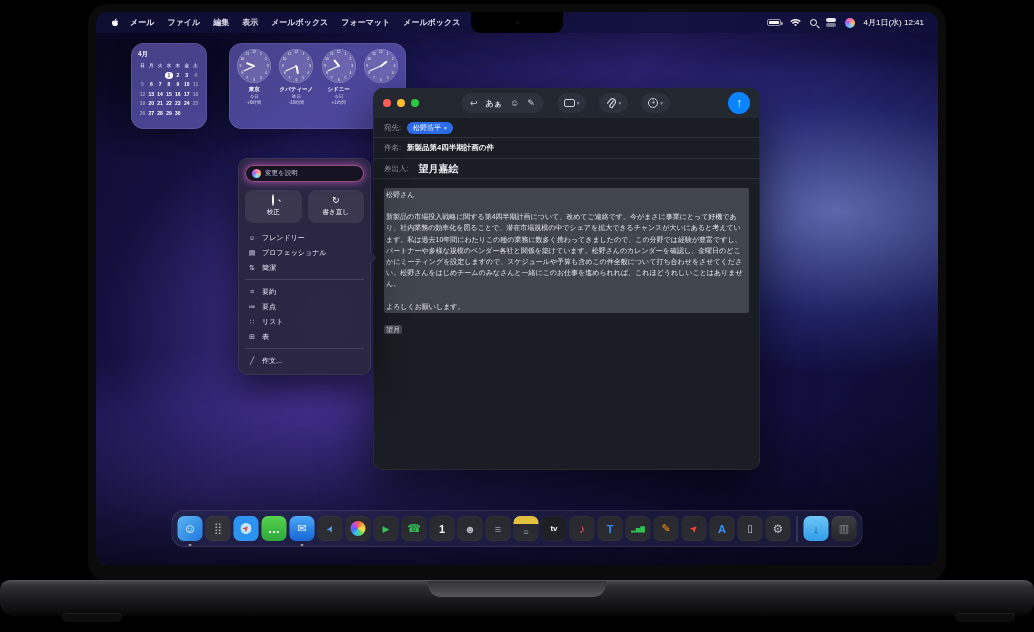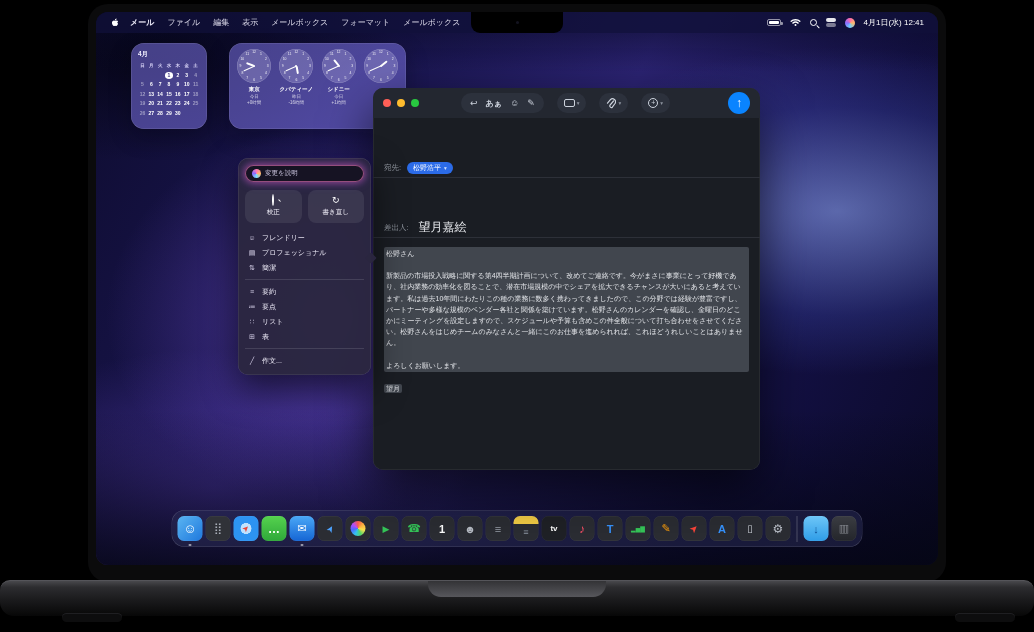--- a/index.html
+++ b/index.html
@@ -32,21 +32,21 @@
       linear-gradient(115deg,#0e0c30 0%,#1a1650 30%,#2b2372 52%,#141145 76%,#0a0926 100%); }
   .wallpaper::after { content:""; position:absolute; inset:0;
       background:linear-gradient(180deg, rgba(10,10,40,.45) 0 22px, transparent 60px, transparent 72%, rgba(4,5,18,.8) 100%); }
 
   
   .menubar { position:absolute; left:0; top:0; width:100%; height:21px; z-index:40;
              display:flex; align-items:center; padding:0 14px;
              background:rgba(16,17,58,.72); color:#eceaf8; font-size:8px; }
   .apple-logo { width:10px; height:11px; margin-right:10px; fill:#fff; flex:0 0 auto; }
   .menu-items { display:flex; gap:13px; align-items:center; }
-  .menu-item { opacity:.92; white-space:nowrap; }
+  .menu-item { opacity:.92; white-space:nowrap;font-weight:bold; }
   .menu-item.active { font-weight:bold; opacity:1; }
   .status { margin-left:auto; display:flex; align-items:center; gap:9px; }
   .batt { width:14px; height:7px; border:1px solid rgba(255,255,255,.55); border-radius:2px; position:relative; }
   .batt::before { content:""; position:absolute; inset:1px; background:#fff; border-radius:1px; }
   .batt::after { content:""; position:absolute; right:-3px; top:1.5px; width:1.5px; height:3px;
                  background:rgba(255,255,255,.55); border-radius:0 1px 1px 0; }
   .wifi-svg { width:11px; height:9px; stroke:#fff; fill:none; stroke-width:1.4; stroke-linecap:round; }
   .mag { width:7px; height:7px; border:1.3px solid #fff; border-radius:50%; position:relative; }
   .mag::after { content:""; position:absolute; left:5.2px; top:5.6px; width:3.5px; height:1.3px;
                 background:#fff; border-radius:1px; transform:rotate(45deg); }
@@ -122,28 +122,28 @@
   .tb-aa { font-size:8px; font-weight:bold; }
   .tb-btn { display:flex; align-items:center; gap:2px; background:#2c313c; height:20px;
             border-radius:11px; padding:0 7px; margin-left:7px; color:#ccd2dc; }
   .chev { font-size:5.5px; color:#8d939e; }
   .tpl-ic { width:11px; height:8px; border:1.2px solid #ccd2dc; border-radius:2px; }
   .clip-svg { width:10px; height:11px; stroke:#ccd2dc; fill:none; stroke-width:1.2; stroke-linecap:round; }
   .ins-ic { width:10px; height:10px; border:1.2px solid #ccd2dc; border-radius:50%;
             font-size:7px; line-height:8px; text-align:center; color:#ccd2dc; }
   .send { margin-left:auto; width:22px; height:22px; border-radius:50%; background:#0a84ff;
           color:#fff; font-size:12px; font-weight:bold; display:flex; align-items:center; justify-content:center; }
-  .field-row { display:flex; align-items:center; padding:0 11px; border-bottom:1px solid #2d3038;margin-top:40px; }
+  .field-row { display:flex; align-items:center; padding:0 11px; border-bottom:1px solid #2d3038; }
   .f-to { height:20px; } .f-cc { height:19px; } .f-subj { height:21px; } .f-from { height:20px; }
   .f-label { font-size:7.5px; color:#8e939c; margin-right:6px; white-space:nowrap; }
   .token { background:#2b6be8; color:#fff; font-size:7px; border-radius:8px; height:12px;
            display:flex; align-items:center; gap:3px; padding:0 6px; }
   .token .chev { color:#cfe0ff; }
   .f-subject { font-size:7.5px; font-weight:bold; color:#f2f3f6; }
-  .f-from-name { font-size:12px; color:#e8eaee; margin-left:4px; }
+  .f-from-name { font-size:10px; color:#e8eaee; margin-left:4px;font-weight:bold; }
   .body { padding:9px 11px; font-size:7px; line-height:1.6; color:#e4e6ea; }
   .sel-block { background:#41464e; border-radius:2px; padding:1px 2px; }
   .blank { height:11px; }
   .sig { background:#41464e; border-radius:2px; padding:1px 2px; }
 
   
   .dock { position:absolute; left:50%; transform:translateX(-50%); bottom:18px; height:37px; z-index:15;
           display:flex; align-items:center; gap:3px; padding:0 6px;
           background:rgba(44,46,88,.5); border-radius:13px;
           box-shadow:inset 0 0 0 .5px rgba(255,255,255,.18); }
@@ -422,20 +422,24 @@
         <span class="send">↑</span>
       </div>
 
       <div class="field-row f-to">
         <span class="f-label">宛先:</span>
         <span class="token">
           <span>松野浩平</span>
           <span class="chev">▾</span>
         </span>
       </div>
+      <div class="field-row f-subj">
+        <span class="f-label">件名:</span>
+        <span class="f-subject">新製品第4四半期計画の件</span>
+      </div>
       <div class="field-row f-from">
         <span class="f-label">差出人:</span>
         <span class="f-from-name">望月嘉絵</span>
       </div>
 
       <div class="body">
         <div class="sel-block">
           <div>松野さん</div>
           <div class="blank"></div>
           <div>新製品の市場投入戦略に関する第4四半期計画について、改めてご連絡です。今がまさに事業にとって好機であり、社内業務の効率化を図ることで、潜在市場規模の中でシェアを拡大できるチャンスが大いにあると考えています。私は過去10年間にわたりこの種の業務に数多く携わってきましたので、この分野では経験が豊富ですし、パートナーや多様な規模のベンダー各社と関係を築けています。松野さんのカレンダーを確認し、金曜日のどこかにミーティングを設定しますので、スケジュールや予算も含めこの件全般について打ち合わせをさせてください。松野さんをはじめチームのみなさんと一緒にこのお仕事を進められれば、これほどうれしいことはありません。</div>

